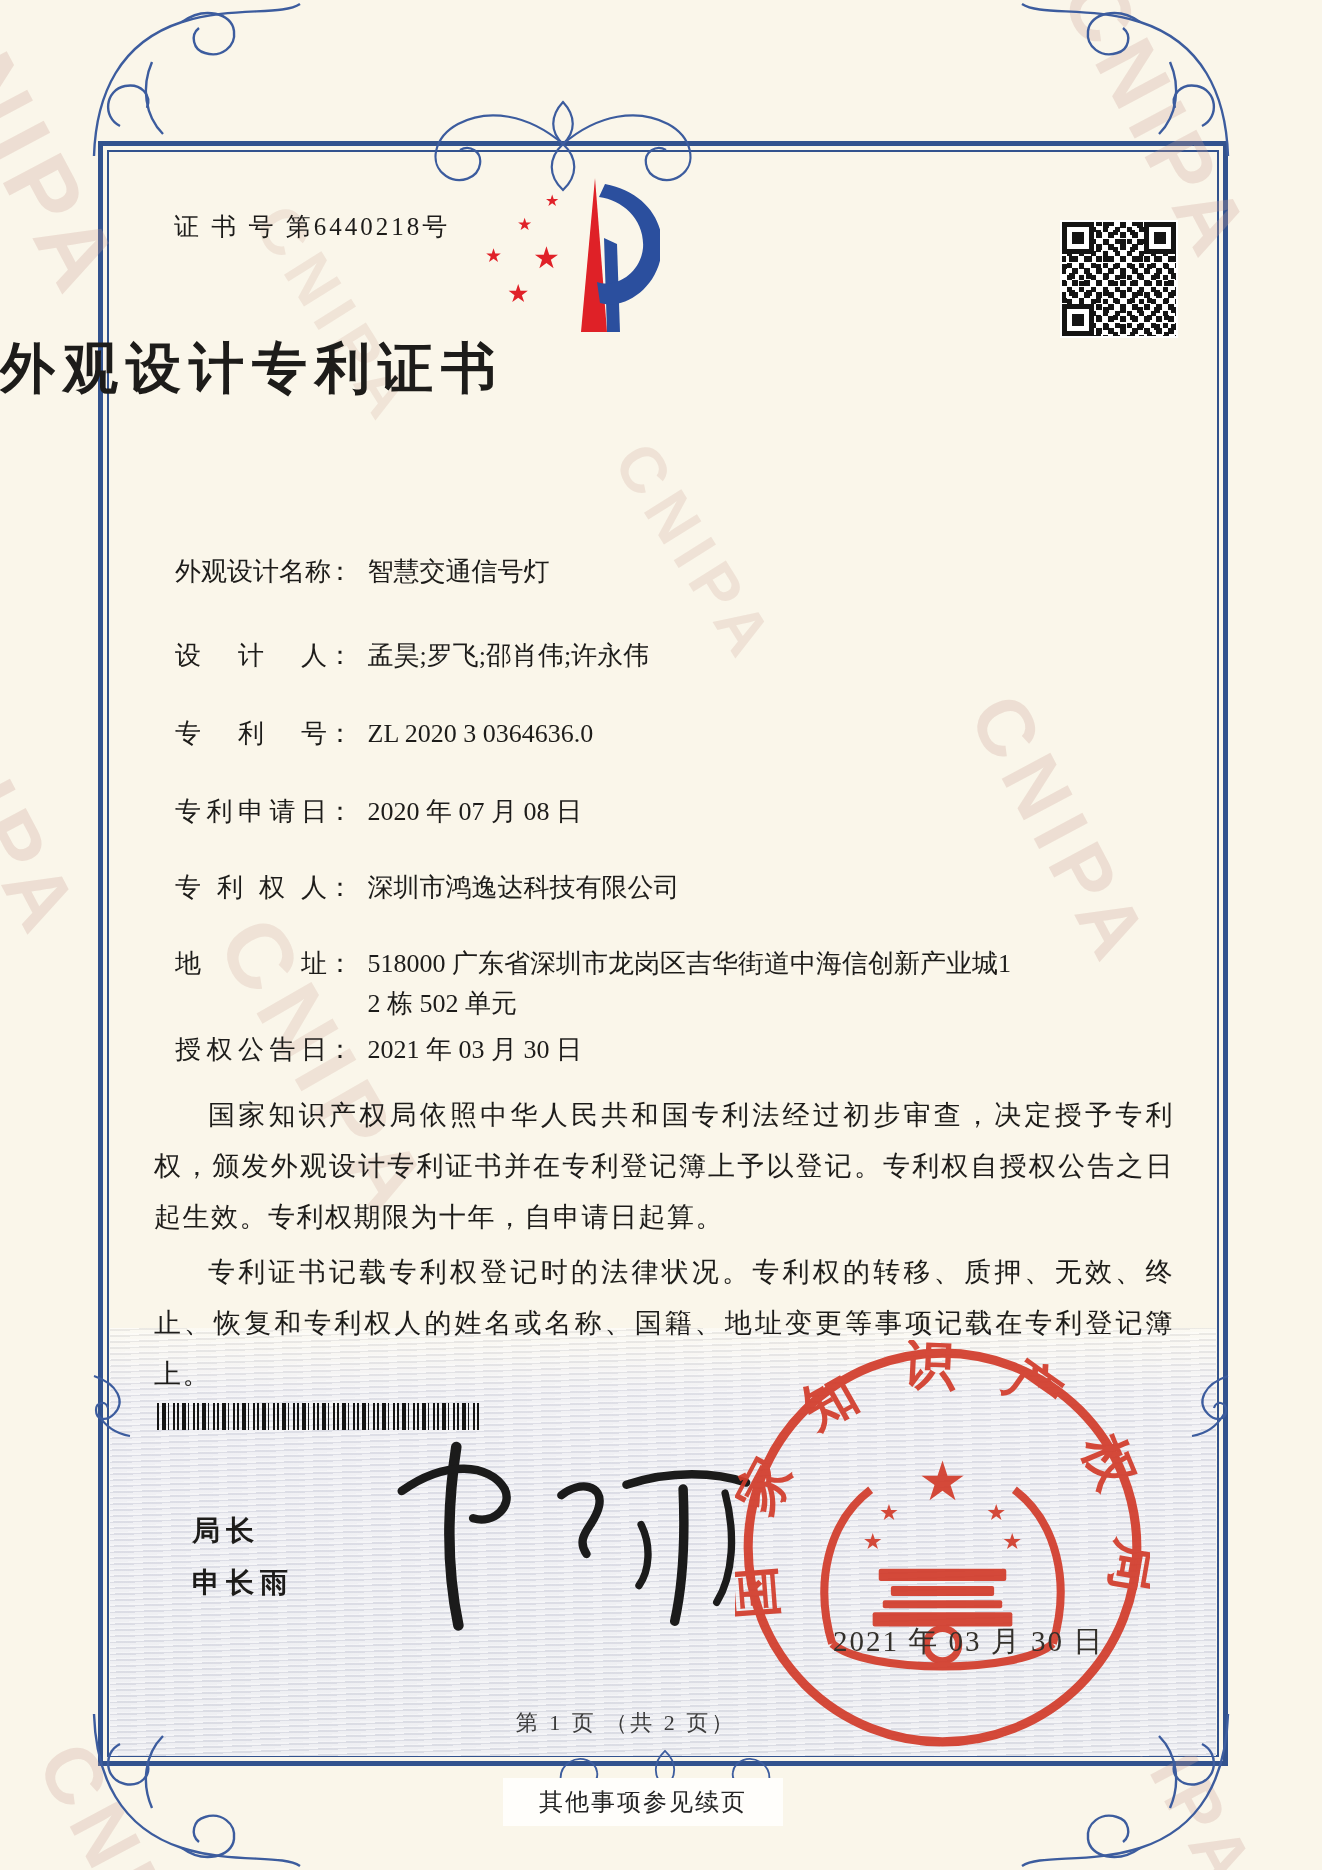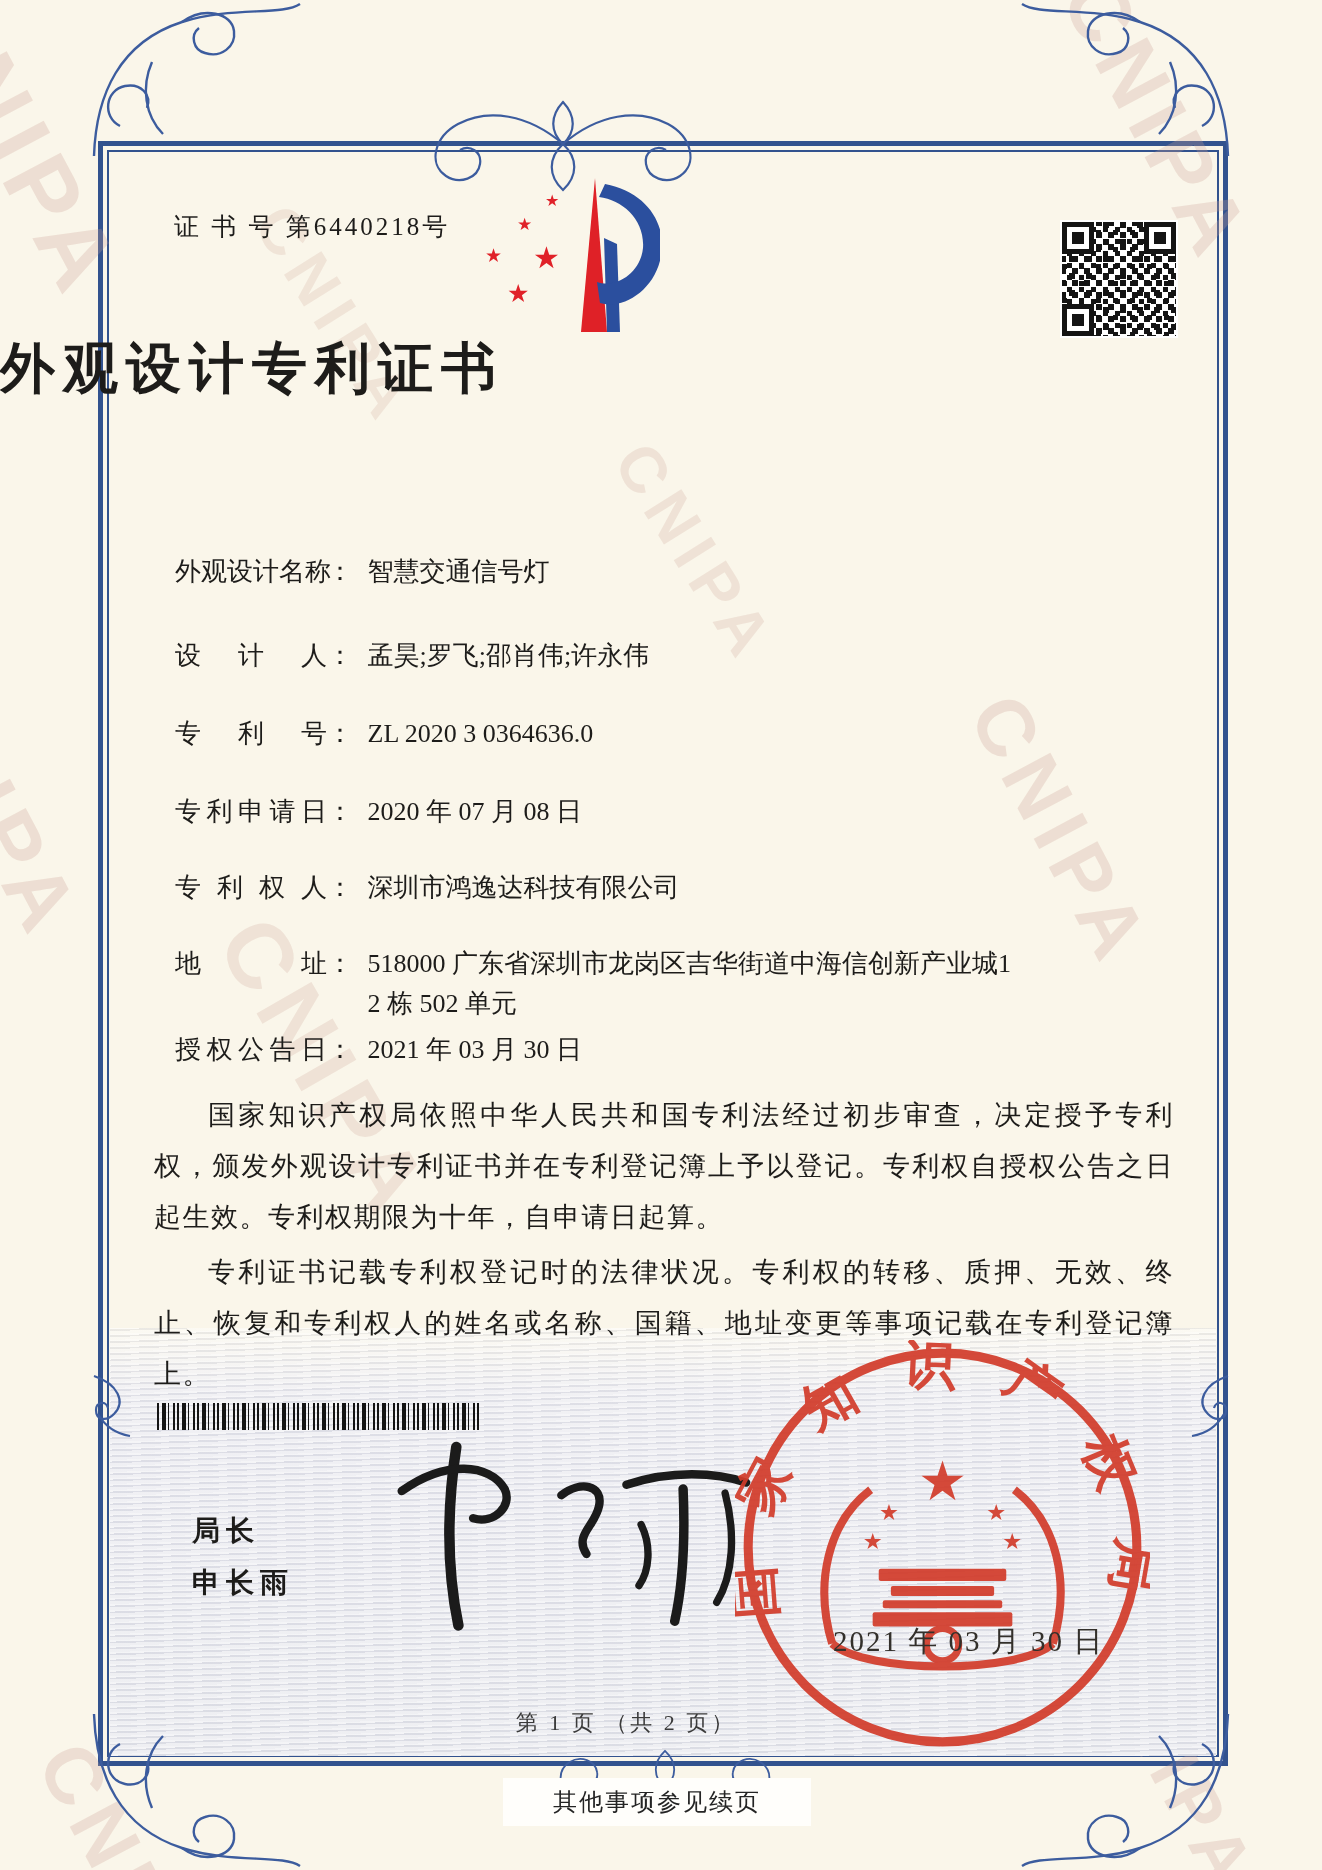--- a/index.html
+++ b/index.html
@@ -44,21 +44,21 @@
         background:repeating-linear-gradient(90deg,#141414 0 2px,transparent 2px 5px,#141414 5px 9px,transparent 9px 11px,#141414 11px 12px,transparent 12px 16px,#141414 16px 18px,transparent 18px 20px);}
   .director-label{position:absolute;left:192px;top:1512px;font-size:28px;font-weight:600;letter-spacing:6px;
         font-family:"Liberation Sans","DejaVu Sans",sans-serif;z-index:4;}
   .director-name{position:absolute;left:192px;top:1564px;font-size:28px;font-weight:600;letter-spacing:6px;
         font-family:"Liberation Sans","DejaVu Sans",sans-serif;z-index:4;}
   .sig{position:absolute;left:355px;top:1428px;z-index:4;}
   .seal{position:absolute;left:735px;top:1340px;z-index:4;}
   .seal-date{position:absolute;left:833px;top:1622px;font-size:29px;letter-spacing:2px;color:#33302b;z-index:5;white-space:nowrap;}
   .page-indicator{position:absolute;left:96px;top:1708px;width:1060px;text-align:center;
         font-size:22px;letter-spacing:3px;color:#3a3a3a;z-index:4;}
-  .footer-strip{position:absolute;left:503px;top:1778px;width:308px;height:48px;background:#fffefb;
+  .footer-strip{position:absolute;left:503px;top:1778px;width:280px;height:48px;background:#fffefb;
         display:flex;align-items:center;justify-content:center;z-index:4;}
   .footer-strip span{font-size:24px;letter-spacing:2px;color:#242424;}
   
   .orn{position:absolute;z-index:2;}
 </style>
 </head>
 <body>
 
 <div class="wm" style="left:-14px;top:-34px;font-size:95px;transform:rotate(62deg);">CNIPA</div>
 <div class="wm" style="left:1128px;top:-40px;font-size:85px;transform:rotate(62deg);">CNIPA</div>

